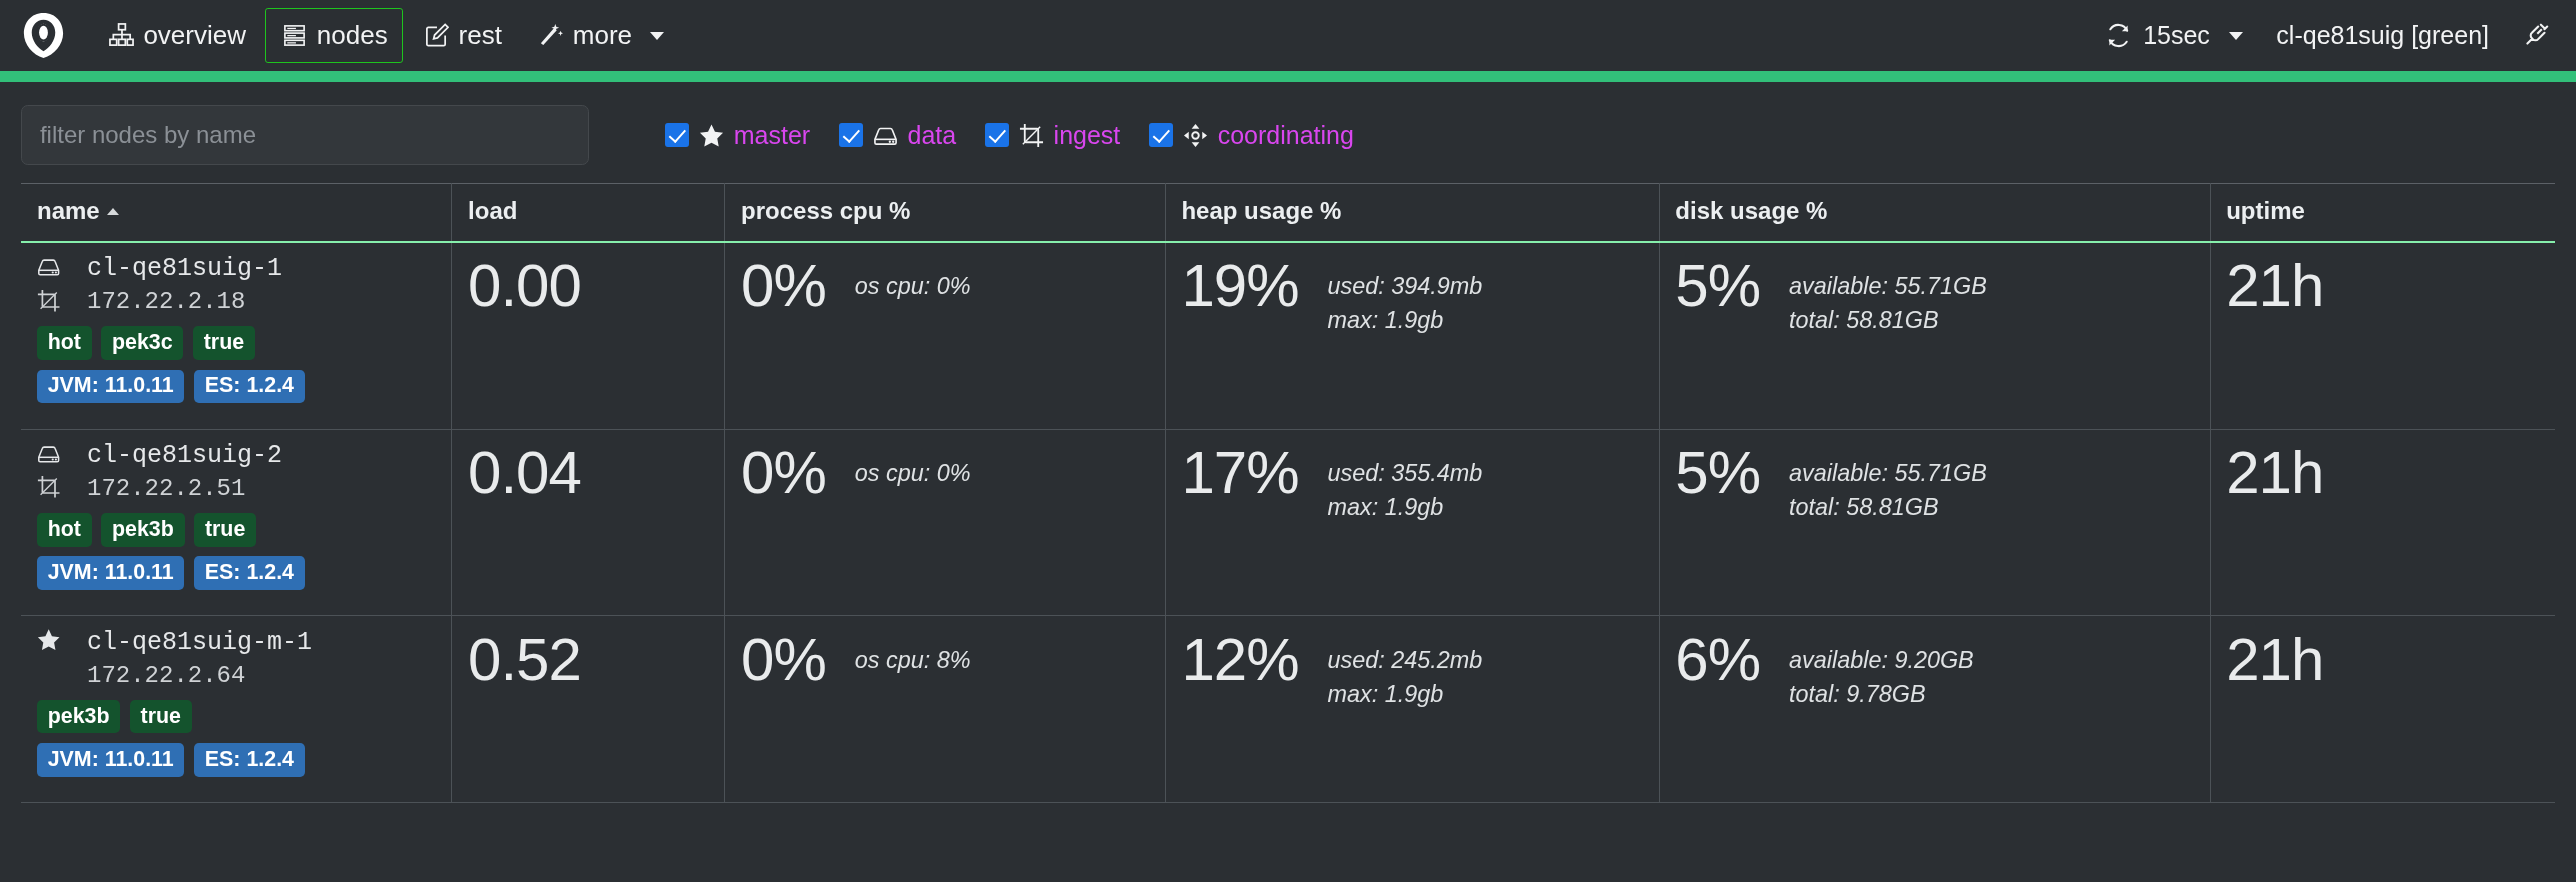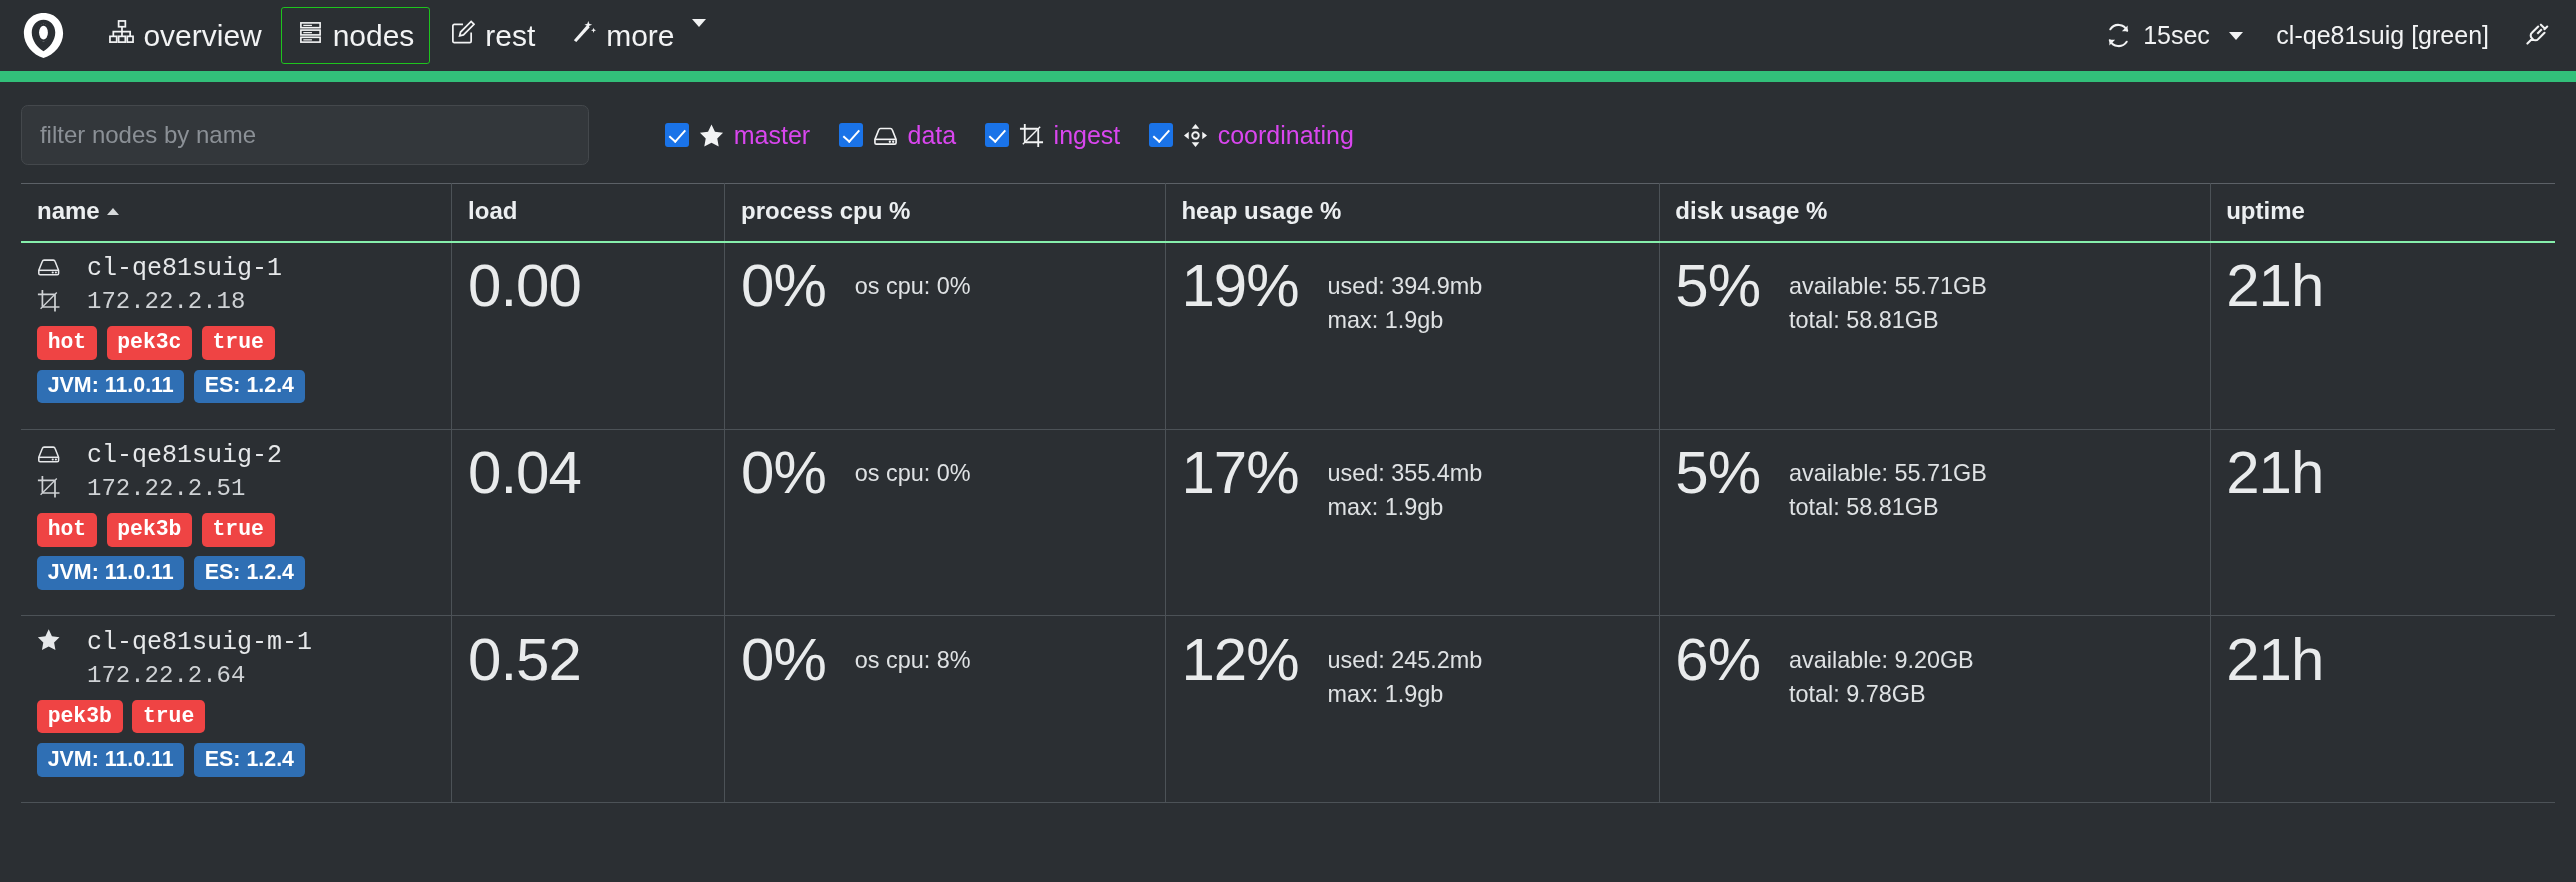--- a/index.html
+++ b/index.html
@@ -19,24 +19,24 @@
     padding: 0 27px 0 15.6px;
     position: relative;
   }
   .brand {
     width: 55px; height: 55px;
     display: flex; align-items: center; justify-content: center;
     margin-right: 21.4px;
   }
   .nav-items { display: flex; align-items: center; gap: 3.9px; }
   .nav-item {
-    display: flex; gap: 8.8px;
+    display: flex; align-items: center; gap: 8.8px;
     padding: 10.7px 14.6px;
     color: #f2f3f4;
-    font-size: 30px;
+    font-size: 26px;
     border: 1.9px solid transparent;
     border-radius: 2.9px;
     cursor: pointer;
     white-space: nowrap;
   }
   .nav-item.active { border-color: #1ec41e; }
   .nav-icon { display: inline-flex; align-items: center; justify-content: center; width: 27px; height: 27px; }
   .caret {
     width: 0; height: 0;
     border-left: 7.8px solid transparent;
@@ -152,34 +152,34 @@
   .node-ico { display: inline-flex; align-items: center; justify-content: center; width: 24px; height: 24px; flex: none; }
   .node-ico.spacer { width: 24px; }
   .badges { display: flex; flex-wrap: wrap; gap: 9.7px; margin-bottom: 9.7px; }
   .badge {
     font-size: 21.4px; font-weight: bold; color: #fff;
     border-radius: 4.9px;
     padding: 4.9px 10.7px 5.8px 10.7px;
     line-height: 1.08;
     white-space: nowrap;
   }
-  .badge.green { background: #ef4444; font-family: Liberation Mono, monospace; }
+  .badge.green { background: #14532d; }
   .badge.blue  { background: #2f6fb4; }
 
   
   .metric-cell { display: flex; align-items: flex-start; gap: 29px; }
   .big-num {
     font-size: 60px;
     color: #e9ebec;
     font-weight: 300;
     line-height: 1.05;
     letter-spacing: -1px;
     white-space: nowrap;
   }
-  .sub-lines { padding-top: 15.6px; }
+  .sub-lines { padding-top: 15.6px; font-style: italic; }
   .sub-line {
     font-size: 23.4px;
     color: #dfe2e4;
     line-height: 1.45;
     white-space: nowrap;
   }
 </style>
 </head>
 <body>
 

